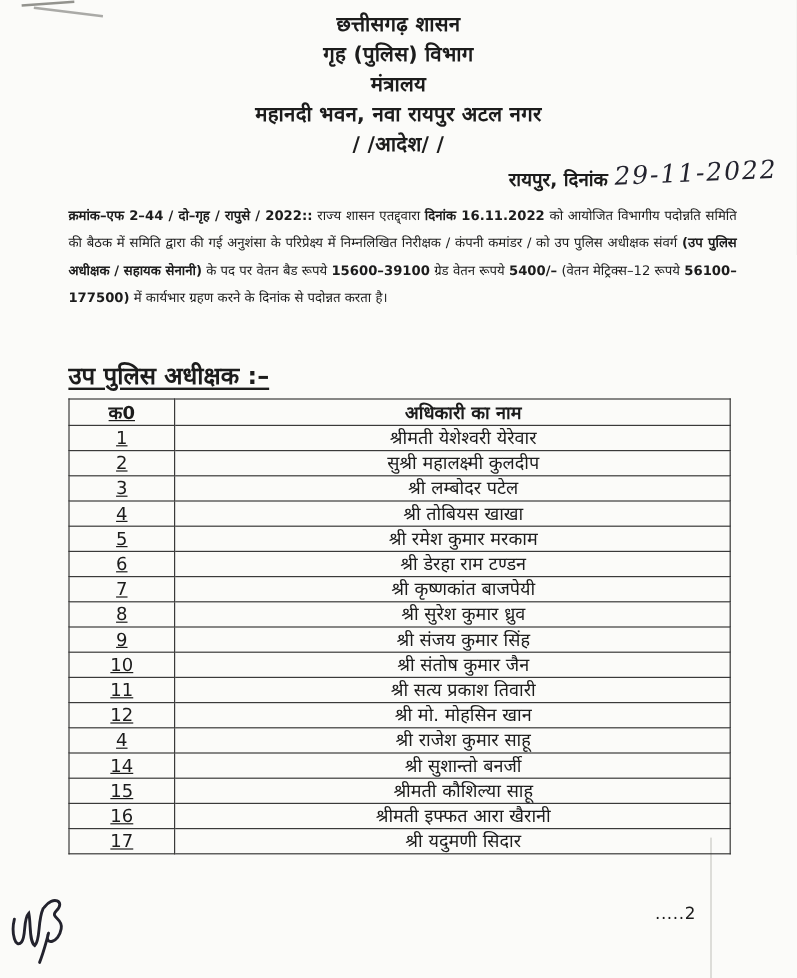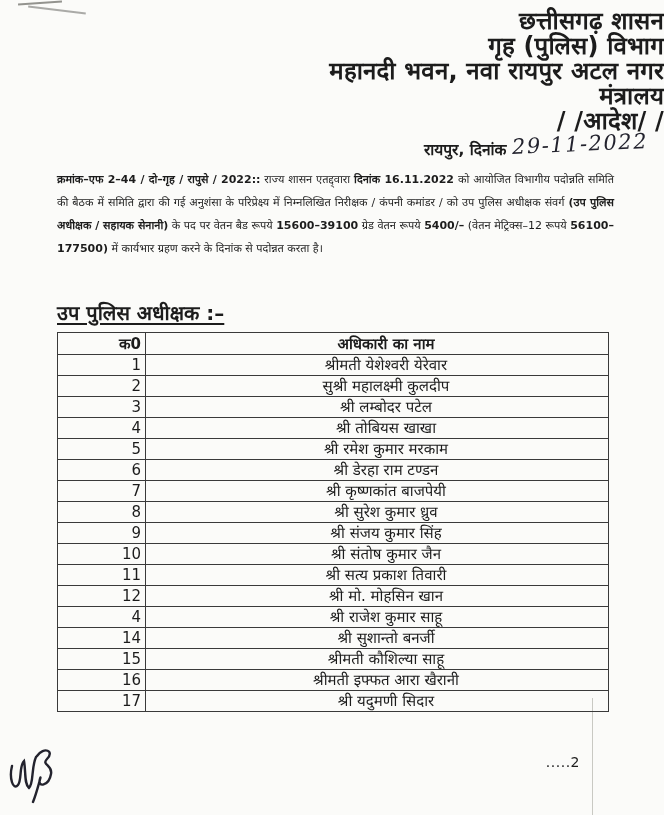--- a/index.html
+++ b/index.html
@@ -21,22 +21,22 @@
   }
   
   .artifact{position:absolute;background:#5a5a55;opacity:.65;}
   .artifact.a1{left:18px;top:2px;width:44px;height:2px;transform:rotate(-4deg);}
   .artifact.a2{left:28px;top:9px;width:58px;height:2px;transform:rotate(7deg);opacity:.5;}
   .scanline{position:absolute;left:592px;top:698px;width:1px;height:117px;background:#c9c9c3;}
 
   
   .letterhead{
     position:absolute;top:9px;left:0;width:100%;
-    text-align:right;font-weight:bold;
-    font-size:24px;line-height:25px;
+    text-align:center;font-weight:bold;
+    font-size:17px;line-height:25px;
     letter-spacing:.2px;
   }
   .letterhead .lh-line{display:block;}
 
   
   .dateline{
     position:absolute;top:134px;right:16px;
     font-size:15.5px;font-weight:bold;
     white-space:nowrap;
   }
@@ -76,21 +76,21 @@
     font-size:15px;
   }
   table.officers th,table.officers td{
     border:1px solid var(--table-border);
     height:21px;
     padding:0 4px;
     line-height:20px;
     font-weight:normal;
   }
   table.officers th{font-weight:bold;text-align:center;height:22px;}
-  table.officers .col-sno{width:88px;text-align:right;}
+  table.officers .col-sno{width:88px;text-align:center;text-decoration:underline;}
   table.officers .col-name{text-align:center;padding-left:22px;}
 
   
   .signature{position:absolute;left:8px;top:744px;}
   .page-number{
     position:absolute;right:84px;top:754px;
     font-size:14px;letter-spacing:.5px;
   }
 </style>
 </head>
@@ -98,22 +98,22 @@
 
 <div class="page">
 
   <div class="artifact a1"></div>
   <div class="artifact a2"></div>
   <div class="scanline"></div>
 
   <div class="letterhead">
     <span class="lh-line">छत्तीसगढ़ शासन</span>
     <span class="lh-line">गृह (पुलिस) विभाग</span>
+    <span class="lh-line">मंत्रालय</span>
     <span class="lh-line">महानदी भवन, नवा रायपुर अटल नगर</span>
-    <span class="lh-line">मंत्रालय</span>
     <span class="lh-line">/ /आदेश/ /</span>
   </div>
 
   <div class="dateline">
     <span class="printed">रायपुर, दिनांक</span>
     <span class="handwritten">29-11-2022</span>
   </div>
 
   <p class="order-paragraph"><b>क्रमांक–एफ  2–44 / दो–गृह / रापुसे / 2022::</b><span> राज्य शासन एतद्द्वारा </span><b>दिनांक 16.11.2022</b><span> को आयोजित विभागीय पदोन्नति समिति की बैठक में समिति द्वारा की गई अनुशंसा के परिप्रेक्ष्य में निम्नलिखित निरीक्षक / कंपनी कमांडर /  को उप पुलिस अधीक्षक संवर्ग </span><b>(उप पुलिस अधीक्षक / सहायक सेनानी)</b><span> के पद पर वेतन बैड रूपये </span><b>15600–39100</b><span> ग्रेड वेतन रूपये </span><b>5400/–</b><span> (वेतन मेट्रिक्स–12 रूपये </span><b>56100–177500)</b><span> में कार्यभार ग्रहण करने के दिनांक से पदोन्नत करता है।</span></p>
 

